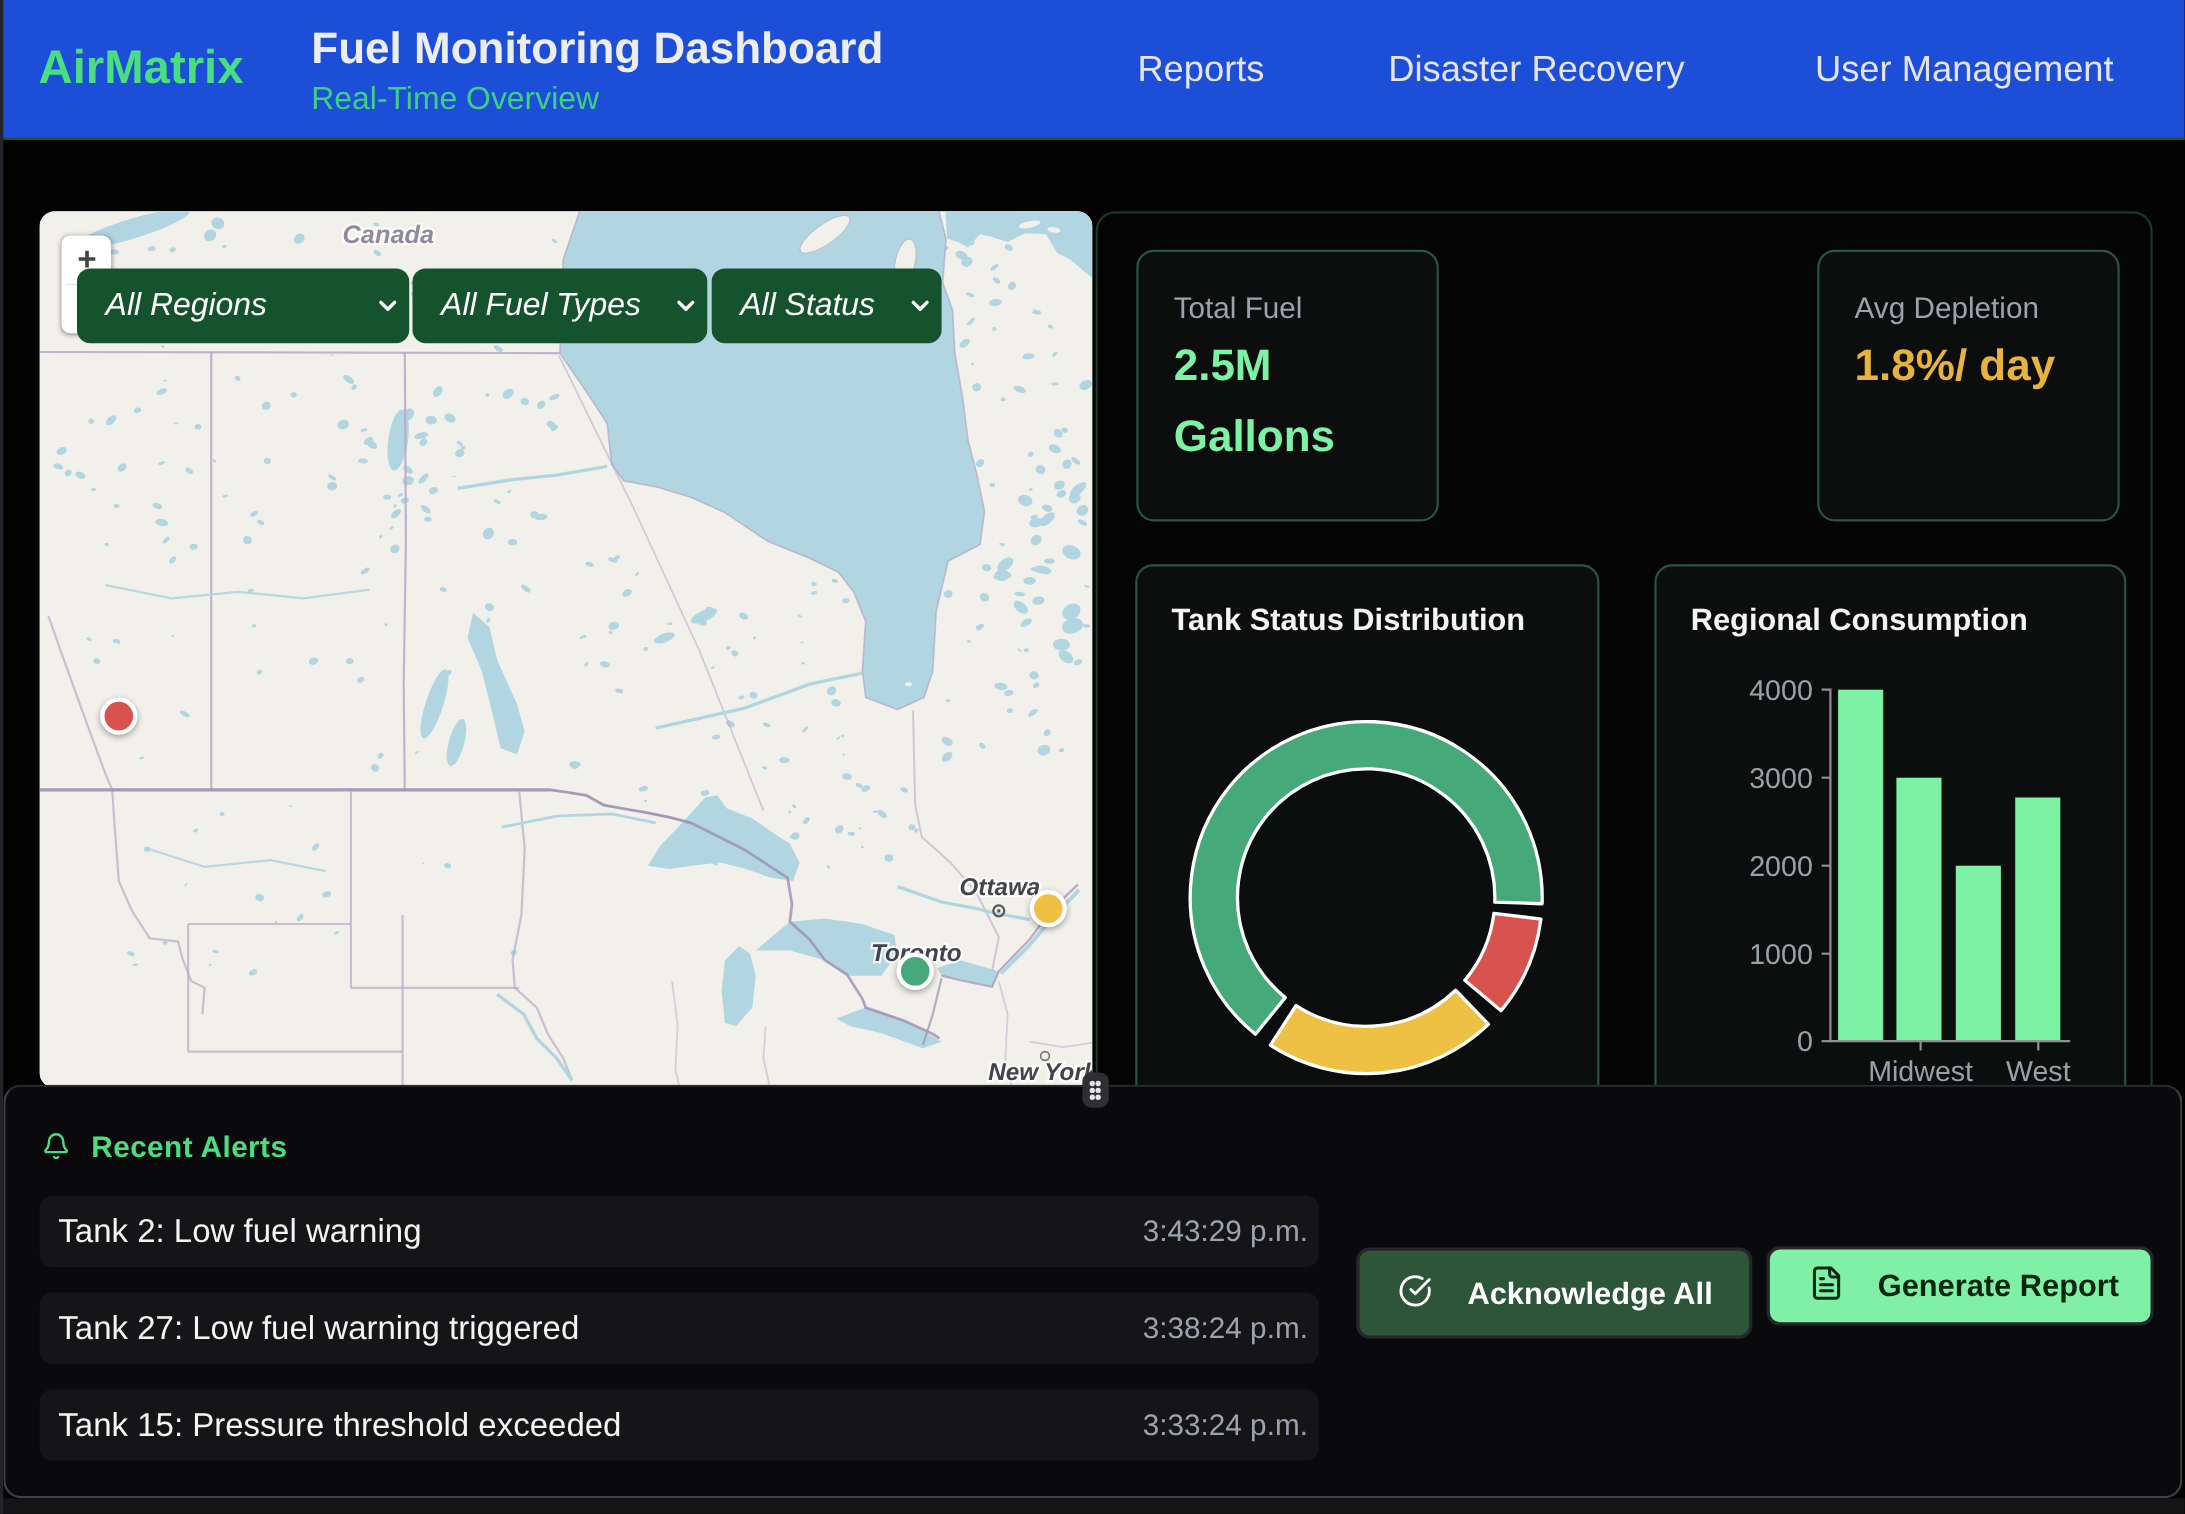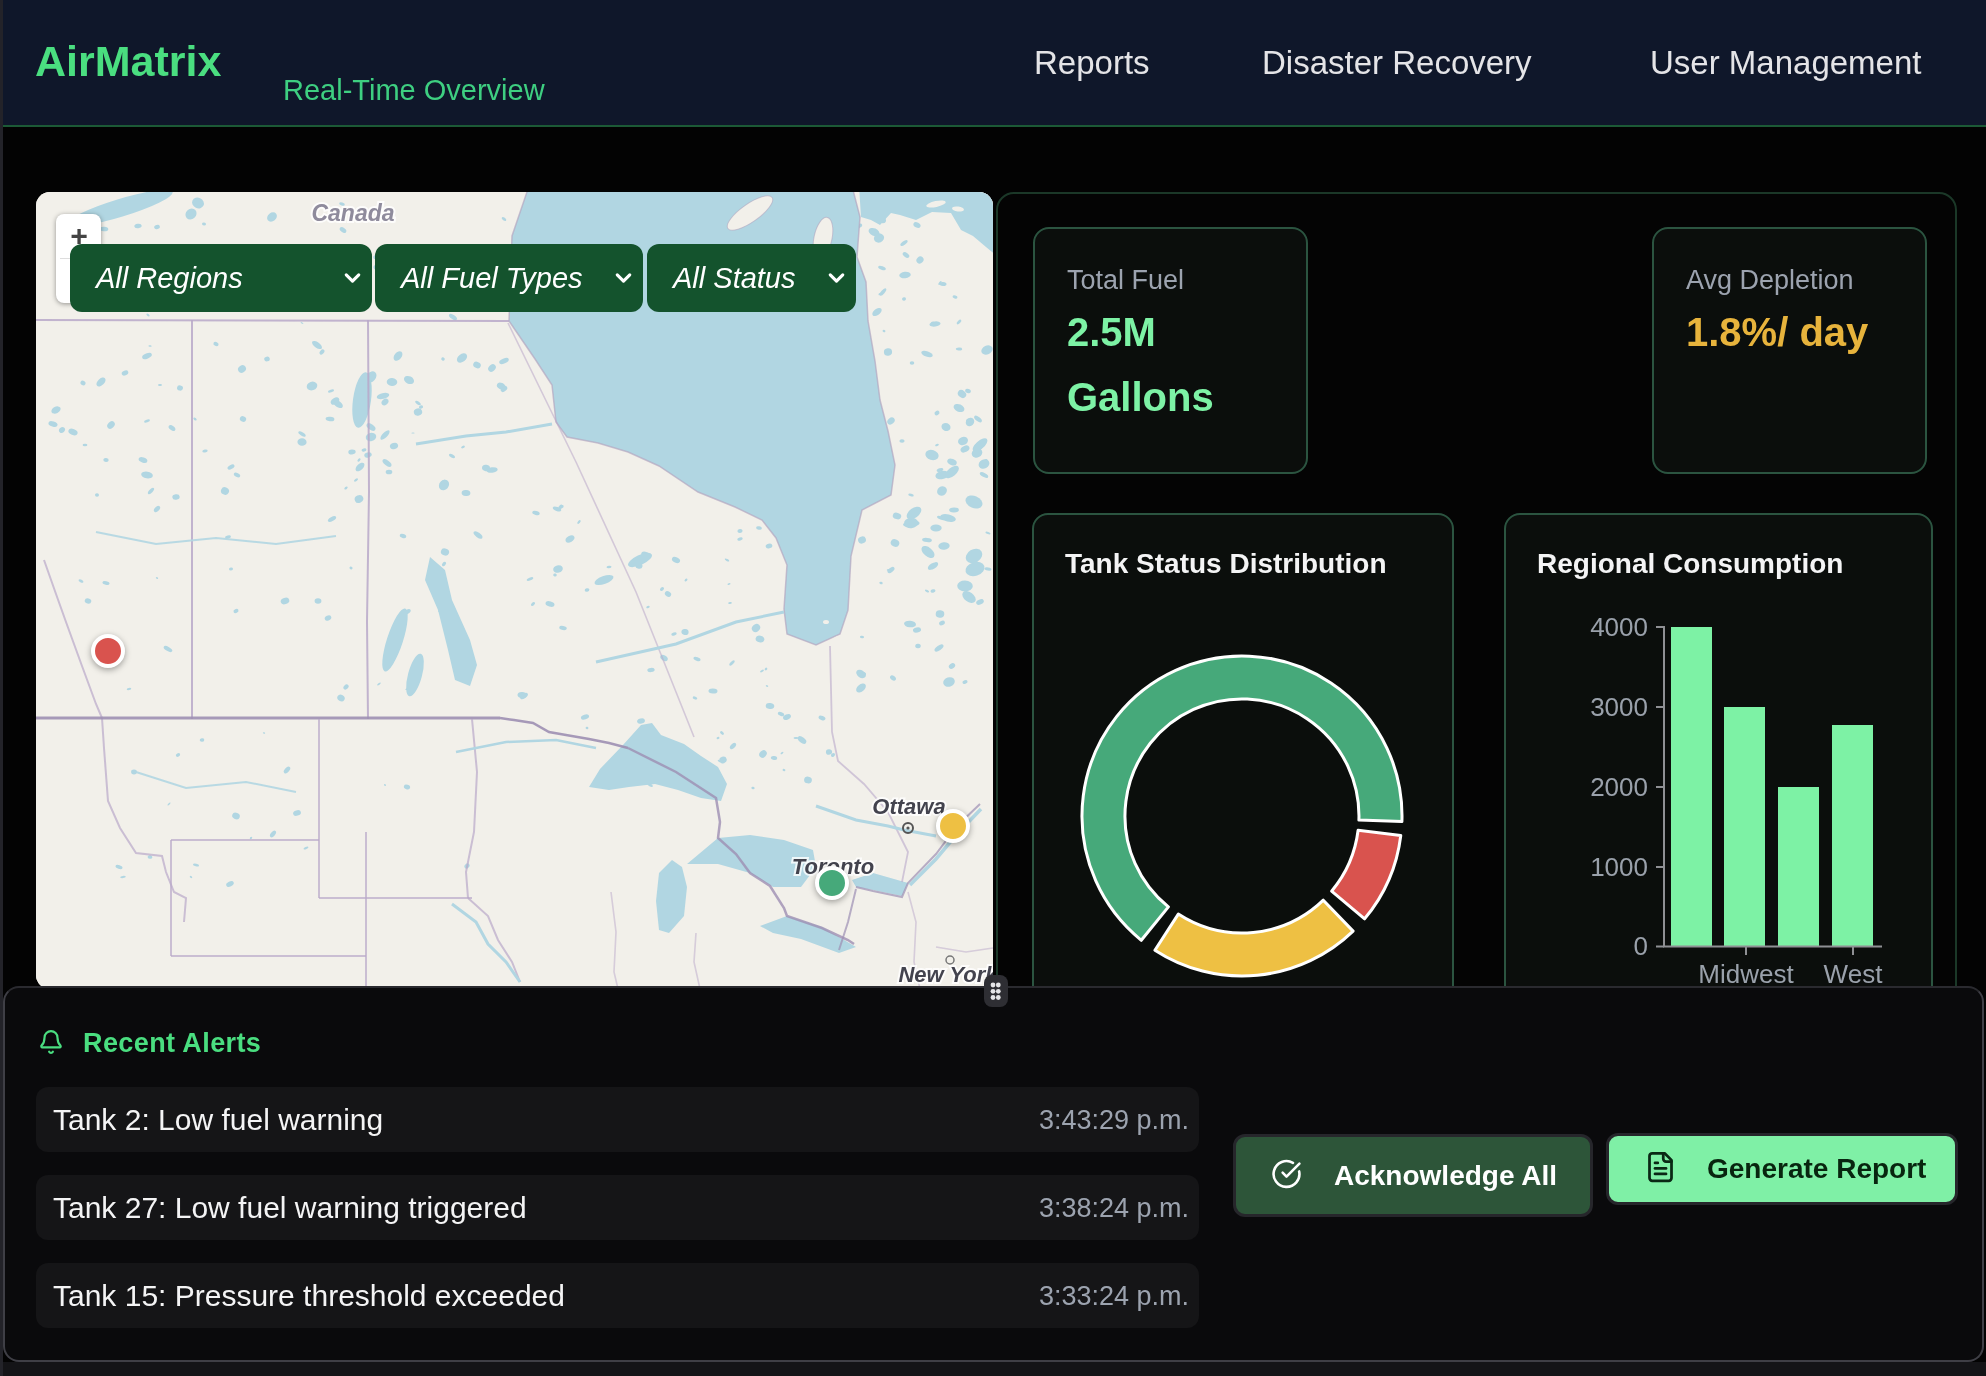--- a/index.html
+++ b/index.html
@@ -1,18 +1,18 @@
 <!DOCTYPE html>
 <html><head><meta charset="utf-8"><title>Fuel Monitoring Dashboard</title>
 <style>
 * { margin:0; padding:0; box-sizing:border-box; }
 html,body { width:1986px; height:1376px; background:#030303; font-family:"Liberation Sans",sans-serif; overflow:hidden; }
 .abs { position:absolute; }
 #edge { left:0; top:0; width:3px; height:1376px; background:#232329; z-index:9; }
-#header { left:0; top:0; width:1986px; height:127px; background:#0f172a; border-bottom:2px solid #1c5a36; }
+#header { left:0; top:0; width:1986px; height:127px; background:#1d4ed8; border-bottom:2px solid #1c5a36; }
 #logo { position:absolute; left:35px; top:37px; font-size:43px; font-weight:bold; color:#4ade80; letter-spacing:0; }
 #title { position:absolute; left:283px; top:22px; font-size:40px; font-weight:bold; color:#ededed; }
 #subtitle { position:absolute; left:283px; top:74px; font-size:29px; color:#3ecf81; }
 .nav { position:absolute; top:44px; font-size:33px; color:#e4e4e7; }
 #map { left:36px; top:192px; width:957px; height:797px; border-radius:14px; background:#f2f0ea; overflow:hidden; z-index:1;font-style:italic; }
 #zoomctl { position:absolute; left:20px; top:22px; width:45px; height:89px; background:#fff; border-radius:8px; box-shadow:0 1px 5px rgba(0,0,0,.4); }
 #zoomctl .plus { position:absolute; left:0; top:0; width:45px; height:44px; color:#444; font-size:30px; font-weight:bold; text-align:center; line-height:44px; }
 #zoomctl .div { position:absolute; left:4px; top:44px; width:37px; height:1px; background:#ddd; }
 #zoomctl .minus { position:absolute; left:0; top:45px; width:45px; height:44px; color:#444; font-size:30px; font-weight:bold; text-align:center; line-height:40px; }
 .filter { position:absolute; top:52px; height:68px; background:#14532d; border-radius:12px; color:#fff; font-size:29px; font-weight:500; }
@@ -34,20 +34,21 @@
 .btn .ic { position:absolute; left:35px; top:50%; transform:translateY(-50%); }
 .btn .bt { position:absolute; left:98px; top:50%; transform:translateY(-50%); font-size:28px; font-weight:bold; white-space:nowrap; }
 #ack { left:1233px; top:1134px; width:360px; height:83px; background:#2d5539; border:3px solid #26262b; color:#fff; }
 #gen { left:1606px; top:1133px; width:352px; height:72px; background:#7ff0a6; border:3px solid #26262b; color:#08250f; }
 #handle { left:984px; top:975px; width:24px; height:32px; background:#2e2e33; border-radius:8px; z-index:7; display:flex;align-items:center;justify-content:center; }
 #bstrip { left:0; top:1362px; width:1986px; height:14px; background:#141417; z-index:4; }
 </style></head>
 <body>
 <div id="header" class="abs">
   <div id="logo">AirMatrix</div>
+  <div id="title">Fuel Monitoring Dashboard</div>
   <div id="subtitle">Real-Time Overview</div>
   <div class="nav" style="left:1034px">Reports</div>
   <div class="nav" style="left:1262px">Disaster Recovery</div>
   <div class="nav" style="left:1650px">User Management</div>
 </div>
 
 <div id="map" class="abs">
   <svg width="957" height="797" viewBox="0 0 957 797" style="position:absolute;left:0;top:0">
 <rect width="957" height="797" fill="#f2f0ea"></rect>
 <ellipse cx="306" cy="12" rx="2.9" ry="1.5" transform="rotate(16 306 12)" fill="#b1d6e2"></ellipse>

